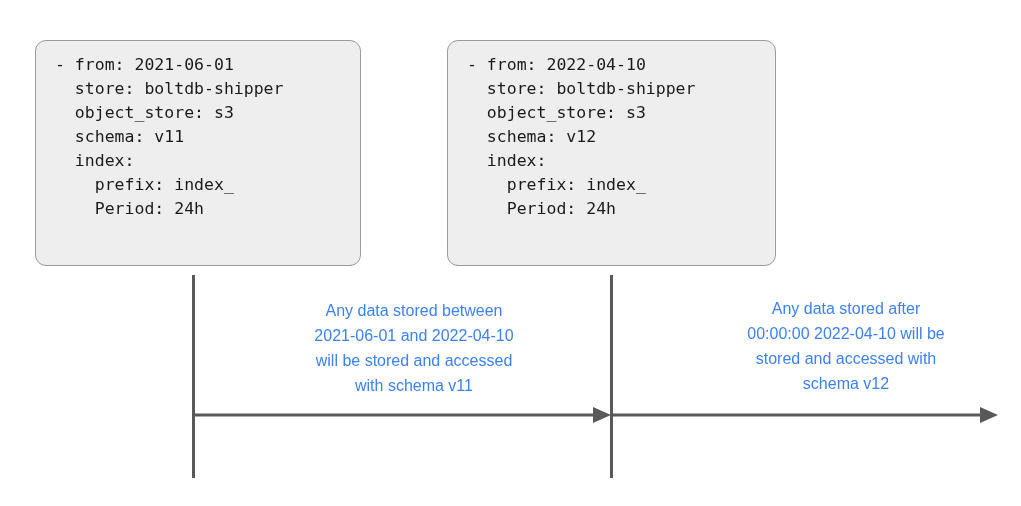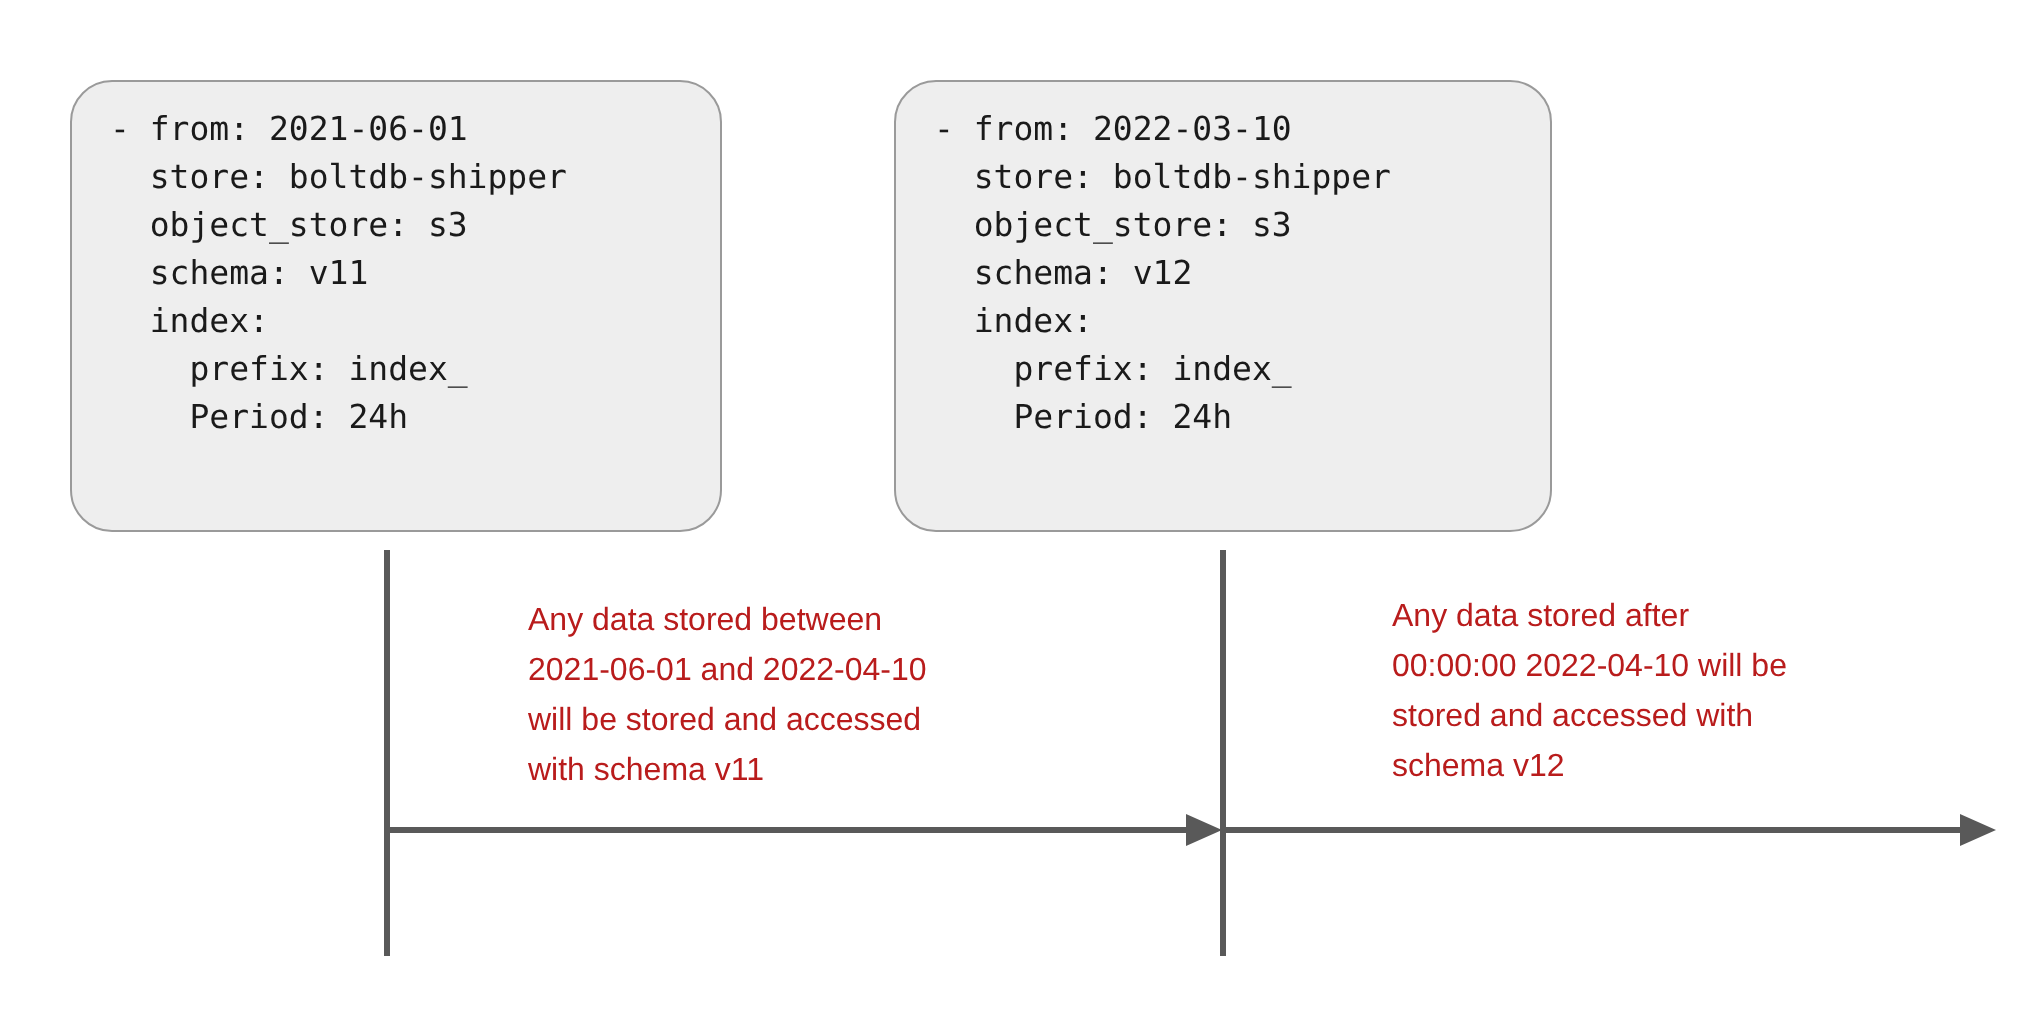--- a/index.html
+++ b/index.html
@@ -15,21 +15,21 @@
     overflow: hidden;
     font-family: "Liberation Sans", sans-serif;
   }
 
   
   .config-box {
     position: absolute;
     box-sizing: border-box;
     background: #eeeeee;
     border: 1px solid #9a9a9a;
-    border-radius: 21px;
+    border-radius: 11px;
   }
   #config-box-1 {
     left: 35px;
     top: 40px;
     width: 326px;
     height: 226px;
   }
   #config-box-2 {
     left: 447px;
     top: 40px;
@@ -75,22 +75,23 @@
     width: 410px;
   }
 
   
   .annotation {
     position: absolute;
     margin: 0;
     font-family: "Liberation Sans", sans-serif;
     font-size: 16px;
     line-height: 25px;
-    color: #b91c1c;
+    color: #3b82f6;
     white-space: pre-line;
+    text-align: center;
   }
   #annotation-left {
     left: 264px;
     top: 298px;
     width: 300px;
   }
   #annotation-right {
     left: 696px;
     top: 296px;
     width: 300px;
@@ -105,21 +106,21 @@
     <pre class="config-text">- from: 2021-06-01
   store: boltdb-shipper
   object_store: s3
   schema: v11
   index:
     prefix: index_
     Period: 24h</pre>
   </div>
 
   <div class="config-box" id="config-box-2">
-    <pre class="config-text">- from: 2022-03-10
+    <pre class="config-text">- from: 2022-04-10
   store: boltdb-shipper
   object_store: s3
   schema: v12
   index:
     prefix: index_
     Period: 24h</pre>
   </div>
 
   <div class="tick-line" id="tick-line-left"></div>
   <div class="tick-line" id="tick-line-right"></div>

